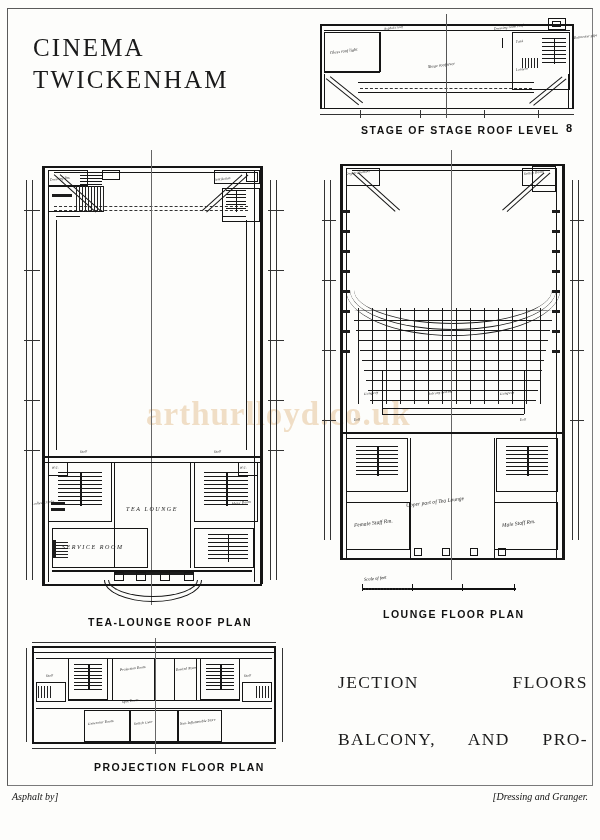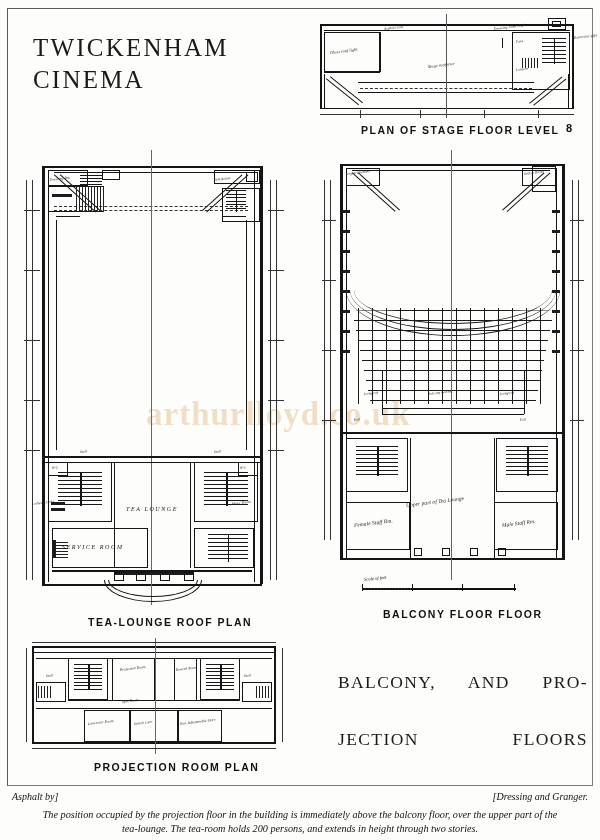--- a/index.html
+++ b/index.html
@@ -94,22 +94,22 @@
          border-radius:0 0 50% 50%/0 0 100% 100%;box-sizing:border-box;}
 </style>
 </head>
 <body>
 
 <div class="page">
 
   <div class="frame"></div>
 
   <div class="main-title">
+    <span>CINEMA</span>
     <span>TWICKENHAM</span>
-    <span>CINEMA</span>
   </div>
 
   <div class="wm">arthurlloyd.co.uk</div>
 
   <div class="plan" style="left:316px;top:14px;width:274px;height:104px;">
 
     <div class="ln hw2" style="left:4px;top:10px;width:254px;"></div>
     <div class="ln vw2" style="left:4px;top:10px;height:84px;"></div>
     <div class="ln vw2" style="left:256px;top:10px;height:84px;"></div>
     <div class="ln hw" style="left:4px;top:94px;width:254px;"></div>
@@ -165,21 +165,21 @@
 
     <span class="ann" style="left:14px;top:36px;">Glass roof light</span>
     <span class="ann" style="left:112px;top:50px;">Stage roof over</span>
     <span class="ann s" style="left:68px;top:13px;">Asphalt roof</span>
     <span class="ann s" style="left:178px;top:13px;">Dressing room roof</span>
     <span class="ann s" style="left:200px;top:26px;">Tank</span>
     <span class="ann s" style="left:200px;top:54px;">Lantern</span>
     <span class="ann s" style="left:258px;top:22px;">Rainwater pipe</span>
   </div>
 
-  <div class="cap" style="left:361px;top:124px;">PLAN OF STAGE FLOOR LEVEL</div>
+  <div class="cap" style="left:361px;top:124px;">STAGE OF STAGE ROOF LEVEL</div>
   <div class="pagenum">8</div>
 
   <div class="plan" style="left:18px;top:150px;width:270px;height:455px;">
 
     <div class="ln vw3" style="left:24px;top:16px;height:418px;"></div>
     <div class="ln vw3" style="left:242px;top:16px;height:418px;"></div>
     <div class="ln hw2" style="left:24px;top:16px;width:220px;"></div>
     <div class="ln hw2" style="left:24px;top:434px;width:220px;"></div>
     <div class="ln vw" style="left:30px;top:20px;height:412px;"></div>
     <div class="ln vw" style="left:236px;top:20px;height:412px;"></div>
@@ -475,21 +475,21 @@
   <div class="scalebar" style="left:362px;top:582px;width:154px;height:14px;">
     <div class="bar" style="width:154px;"></div>
     <div class="tk" style="left:0;"></div>
     <div class="tk" style="left:50px;"></div>
     <div class="tk" style="left:100px;"></div>
     <div class="tk" style="left:152px;"></div>
     <div class="hatch" style="left:0;top:6px;width:50px;height:2px;"></div>
     <span class="lbl">Scale of feet</span>
   </div>
 
-  <div class="cap" style="left:383px;top:608px;">BALCONY FLOOR FLOOR</div>
+  <div class="cap" style="left:383px;top:608px;">LOUNGE FLOOR PLAN</div>
 
   <div class="plan" style="left:22px;top:638px;width:272px;height:116px;">
 
     <div class="ln hw2" style="left:10px;top:8px;width:244px;"></div>
     <div class="ln hw" style="left:10px;top:14px;width:244px;"></div>
     <div class="ln vw2" style="left:10px;top:8px;height:98px;"></div>
     <div class="ln vw2" style="left:252px;top:8px;height:98px;"></div>
     <div class="ln hw2" style="left:10px;top:104px;width:244px;"></div>
 
     <div class="ln hw" style="left:14px;top:20px;width:236px;"></div>
@@ -546,27 +546,23 @@
     <span class="ann s" style="left:98px;top:30px;">Projection Room</span>
     <span class="ann s" style="left:154px;top:30px;">Rewind Room</span>
     <span class="ann s" style="left:100px;top:62px;">Spot Room</span>
     <span class="ann s" style="left:66px;top:84px;">Generator Room</span>
     <span class="ann s" style="left:112px;top:84px;">Switch Gear</span>
     <span class="ann s" style="left:158px;top:84px;">Non-Inflammable Store</span>
     <span class="ann s" style="left:24px;top:36px;">Stair</span>
     <span class="ann s" style="left:222px;top:36px;">Stair</span>
   </div>
 
-  <div class="cap" style="left:94px;top:761px;">PROJECTION ROOM PLAN</div>
+  <div class="cap" style="left:94px;top:761px;">PROJECTION FLOOR PLAN</div>
 
   <div class="block-title">
+    <span class="bt2">JECTION FLOORS</span>
     <span class="bt2">BALCONY, AND PRO-</span>
-    <span class="bt2">JECTION FLOORS</span>
   </div>
 
   <div class="foot-l">Asphalt by]</div>
   <div class="foot-r">[Dressing and Granger.</div>
-  <div class="foot-c">
-    <span>The position occupied by the projection floor in the building is immediately above the balcony floor, over the upper part</span>
-    <span>of the tea-lounge.   The tea-room holds 200 persons, and extends in height through two stories.</span>
-  </div>
 
 </div>
 
 </body></html>

